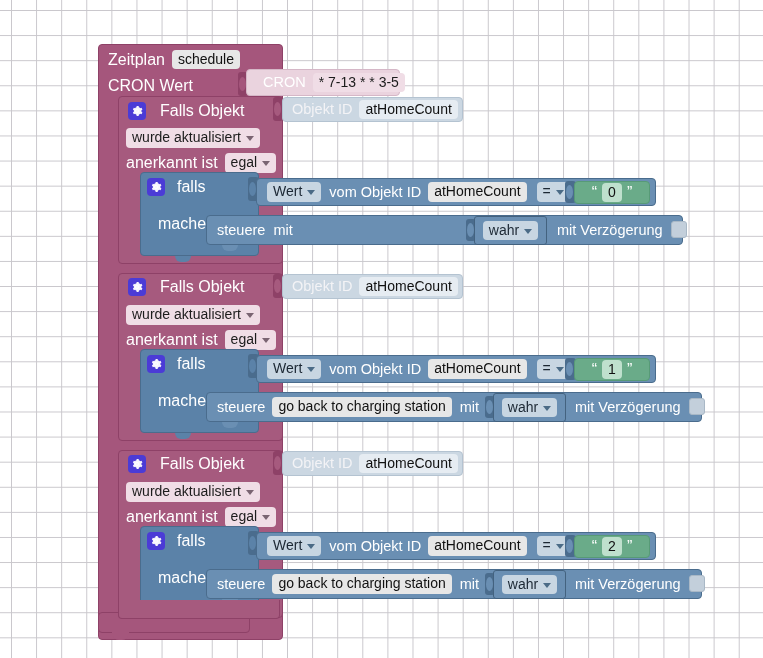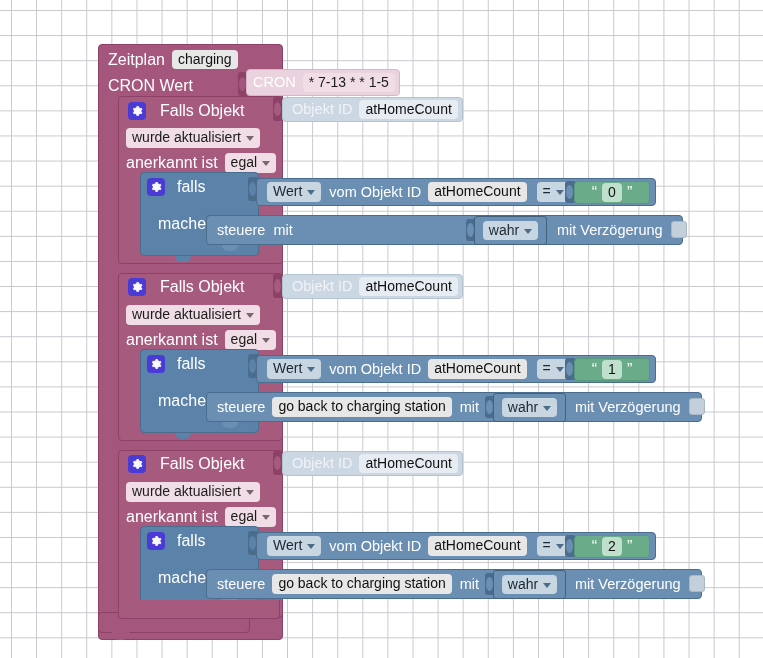--- a/index.html
+++ b/index.html
@@ -146,33 +146,33 @@
 
 <div id="blocks">
 
   <div class="blk c-schedule abs" style="left:98px; top:44px; width:185px; height:596px; border-radius:4px 4px 4px 4px; display:block;"></div>
 
   <div class="blk c-schedule abs" style="left:98px; top:612px; width:152px; height:21px; display:block;"></div>
   <div class="abs" style="left:112px; top:632px; width:17px; height:8px; background:#a5567c; border-radius:0 0 7px 7px;"></div>
 
   <div class="abs row" style="left:108px; top:49px; height:21px;">
     <span class="lbl">Zeitplan</span>
-    <span class="field field-dark" style="margin-left:7px;">charging</span>
+    <span class="field field-dark" style="margin-left:7px;">schedule</span>
   </div>
 
   <div class="abs row" style="left:108px; top:75px; height:21px;">
     <span class="lbl">CRON Wert</span>
   </div>
 
   <div class="abs" style="left:238px; top:72px; width:10px; height:24px; background:#8e4167; border-radius:3px;"></div>
   <div class="abs" style="left:239px; top:77px; width:7px; height:14px; background:#a5567c; border-radius:50%;"></div>
 
-  <div class="blk c-schedule-light abs" style="left:246px; top:69px; width:154px; height:27px; padding-left:6px;">
+  <div class="blk c-schedule-light abs" style="left:246px; top:69px; width:154px; height:27px; padding-left:16px;">
     <span class="lbl" style="color:#ffffff;">CRON</span>
-    <span class="field field-pink" style="margin-left:7px;">* 7-13 * * 1-5</span>
+    <span class="field field-pink" style="margin-left:7px;">* 7-13 * * 3-5</span>
   </div>
 
   <div class="abs" style="left:118px; top:96px; width:165px; height:168px;">
     <div class="blk c-trigger" style="left:0; top:0; width:165px; height:168px; display:block;"></div>
 
     <div class="abs row" style="left:10px; top:100px; height:20px; top:5px;">
       <span class="gear">
         <svg width="12" height="12" viewBox="0 0 24 24" fill="#ffffff">
           <path d="M12 8a4 4 0 100 8 4 4 0 000-8zm0 6a2 2 0 110-4 2 2 0 010 4z"></path>
           <path d="M21 12a8.9 8.9 0 00-.15-1.6l2.05-1.6-2-3.46-2.42.98a9 9 0 00-2.78-1.6L15.3 2h-4l-.4 2.72a9 9 0 00-2.78 1.6l-2.42-.98-2 3.46 2.05 1.6a9 9 0 000 3.2l-2.05 1.6 2 3.46 2.42-.98a9 9 0 002.78 1.6l.4 2.72h4l.4-2.72a9 9 0 002.78-1.6l2.42.98 2-3.46-2.05-1.6c.1-.52.15-1.06.15-1.6z" opacity="0.95"></path>

